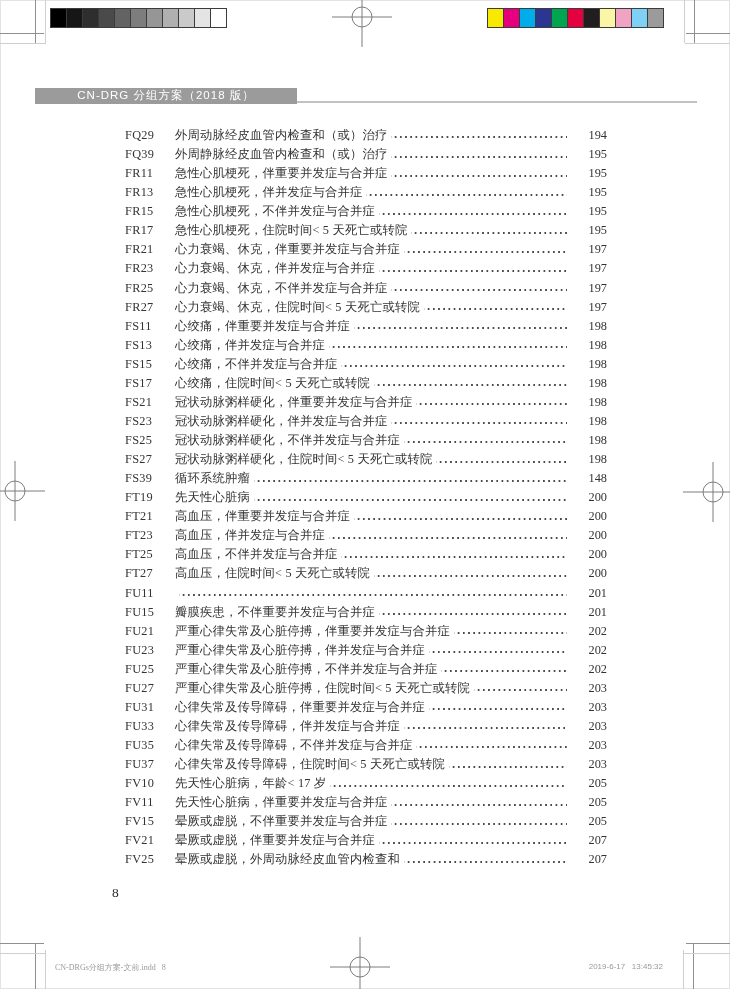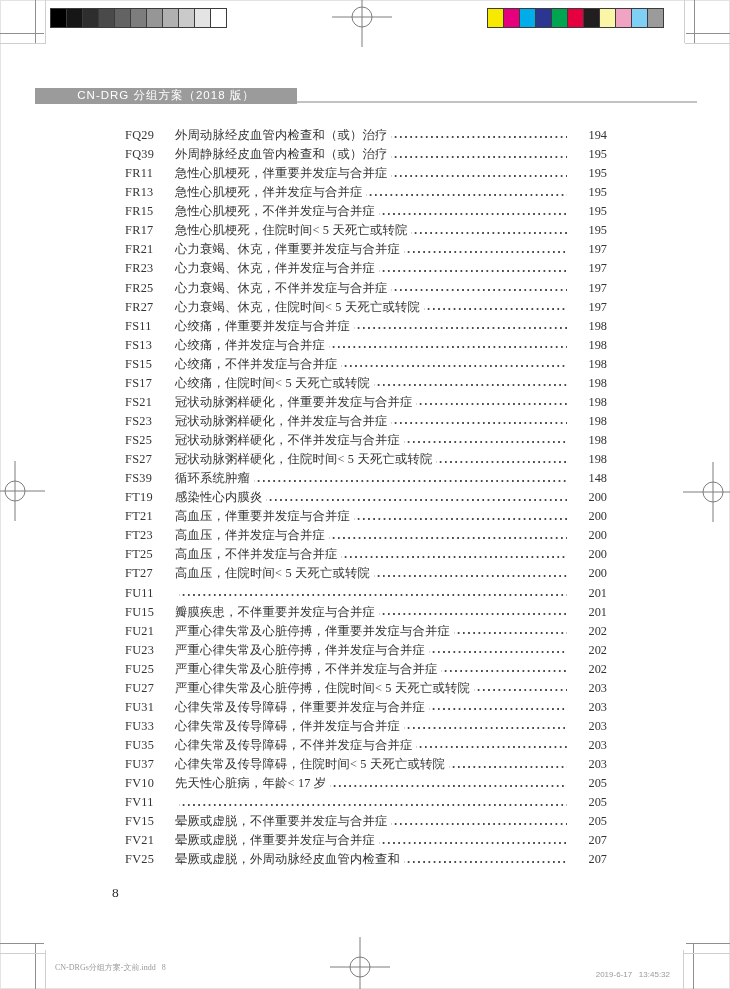--- a/index.html
+++ b/index.html
@@ -51,21 +51,21 @@
     background-size:5.2px 4px;background-repeat:repeat-x;background-position:2px 63%;
   }
   .toc-row .pagenum{flex:0 0 30px;text-align:right;}
   
   .folio{position:absolute;left:112px;top:885px;font-size:13.5px;color:#2e2e2e;}
   .slug{
     position:absolute;top:962px;font-size:8px;color:#9a9a9a;
     font-family:"Liberation Sans","DejaVu Sans",sans-serif;white-space:pre;
   }
   .slug.left{left:55px;font-family:Liberation Serif, serif;}
-  .slug.right{right:60px;margin-top:8px;}
+  .slug.right{right:67px;}
 </style>
 </head>
 <body>
 
 <div class="sheet">
 
   <div class="cal-bar" id="grayscale-bar">
       <div class="cal-cell" style="background: rgb(0, 0, 0);"></div>
       <div class="cal-cell" style="background: rgb(22, 22, 22);"></div>
       <div class="cal-cell" style="background: rgb(46, 46, 46);"></div>
@@ -267,21 +267,21 @@
 
   <div class="toc-row">
     <span class="code">FS39</span>
     <span class="title">循环系统肿瘤</span>
     <span class="leader"></span>
     <span class="pagenum">148</span>
   </div>
 
   <div class="toc-row">
     <span class="code">FT19</span>
-    <span class="title">感染性心内膜炎</span>
+    <span class="title">先天性心脏病</span>
     <span class="leader"></span>
     <span class="pagenum">200</span>
   </div>
 
   <div class="toc-row">
     <span class="code">FT21</span>
     <span class="title">高血压，伴重要并发症与合并症</span>
     <span class="leader"></span>
     <span class="pagenum">200</span>
   </div>
@@ -378,20 +378,21 @@
 
   <div class="toc-row">
     <span class="code">FV10</span>
     <span class="title">先天性心脏病，年龄&lt; 17 岁</span>
     <span class="leader"></span>
     <span class="pagenum">205</span>
   </div>
 
   <div class="toc-row">
     <span class="code">FV11</span>
+    <span class="title">先天性心脏病，伴重要并发症与合并症</span>
     <span class="leader"></span>
     <span class="pagenum">205</span>
   </div>
 
   <div class="toc-row">
     <span class="code">FV15</span>
     <span class="title">晕厥或虚脱，不伴重要并发症与合并症</span>
     <span class="leader"></span>
     <span class="pagenum">205</span>
   </div>

